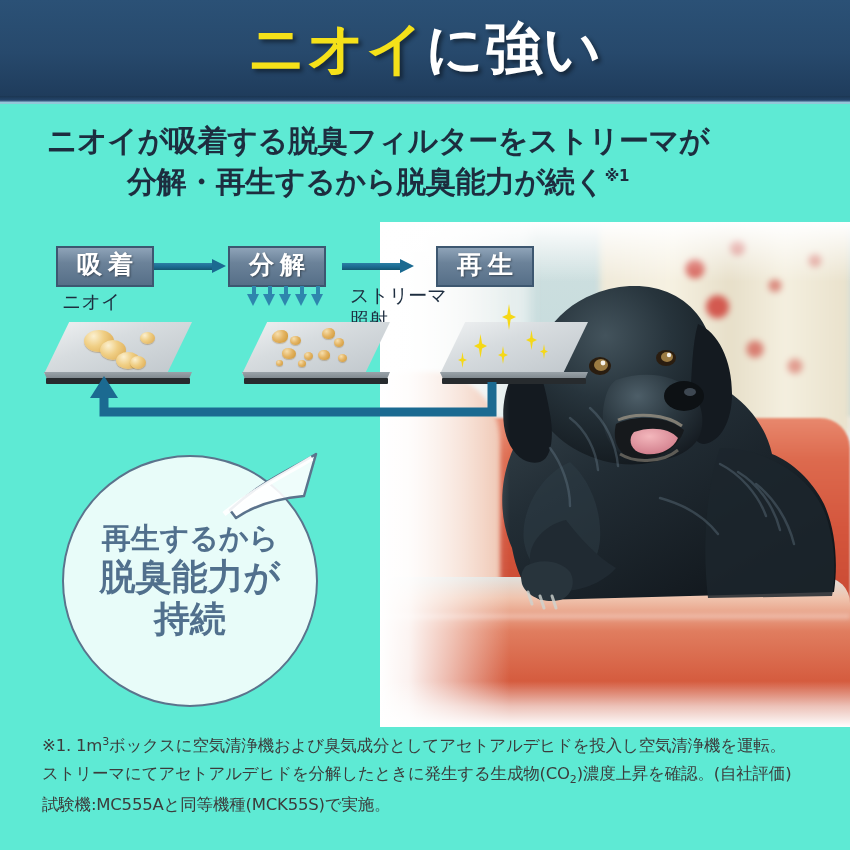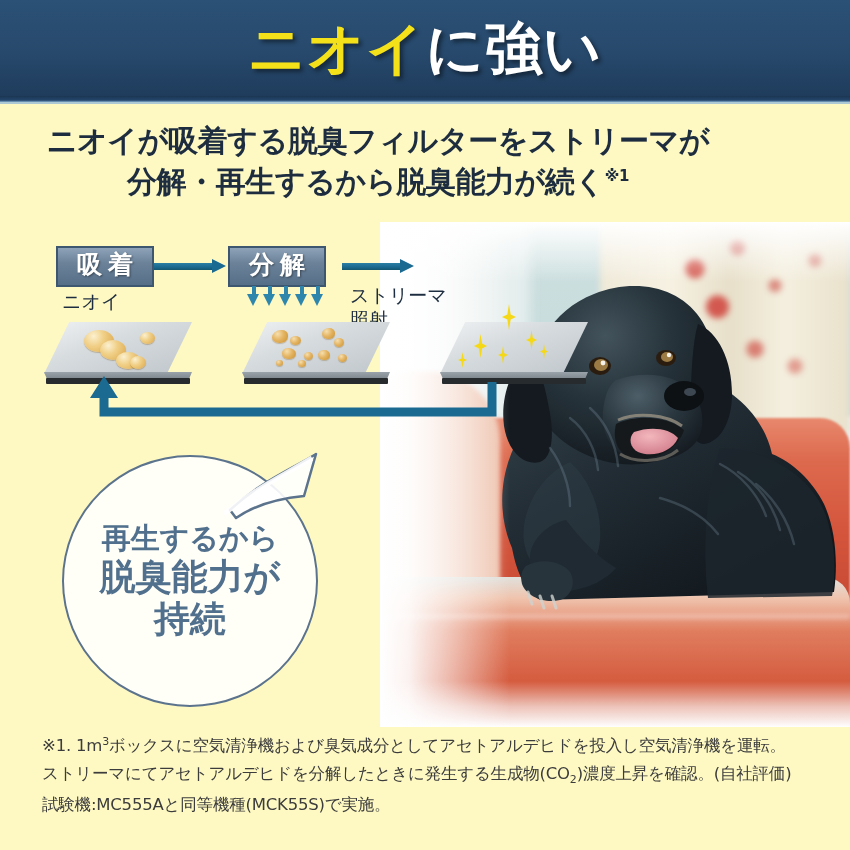--- a/index.html
+++ b/index.html
@@ -7,21 +7,21 @@
   body{
     width:850px;height:850px;
     background:#ffffff;
     font-family:"Liberation Sans","DejaVu Sans",sans-serif;
     overflow:hidden;
     position:relative;
   }
   #page{
     position:relative;
     width:850px;height:850px;
-    background:#fef9c3;
+    background:#5eead4;
     overflow:hidden;
   }
 
   
   .banner{
     position:absolute;left:0;top:0;width:850px;height:96px;
     background:linear-gradient(180deg,#2b5176 0%,#27496c 55%,#1f3c5c 100%);
     display:flex;align-items:center;justify-content:center;
     overflow:hidden;
   }
@@ -322,20 +322,21 @@
         <div class="head"></div>
     </div>
 
     <div class="stage-chip" style="left:228px;top:10px;">分解</div>
 
     <div class="flow-arrow" style="left:342px;top:23px;width:72px;">
       <div class="bar"></div>
         <div class="head"></div>
     </div>
 
+    <div class="stage-chip" style="left:436px;top:10px;">再生</div>
 
     <div class="stage-sub" style="left:350px;top:48px;">
       <div>ストリーマ</div>
       <div>照射</div>
     </div>
 
     <div>
       <div class="ray-tail" style="left:252px;top:50px;"></div>
         <div class="ray" style="left:247px;top:58px;"></div>
       <div class="ray-tail" style="left:268px;top:50px;"></div>

